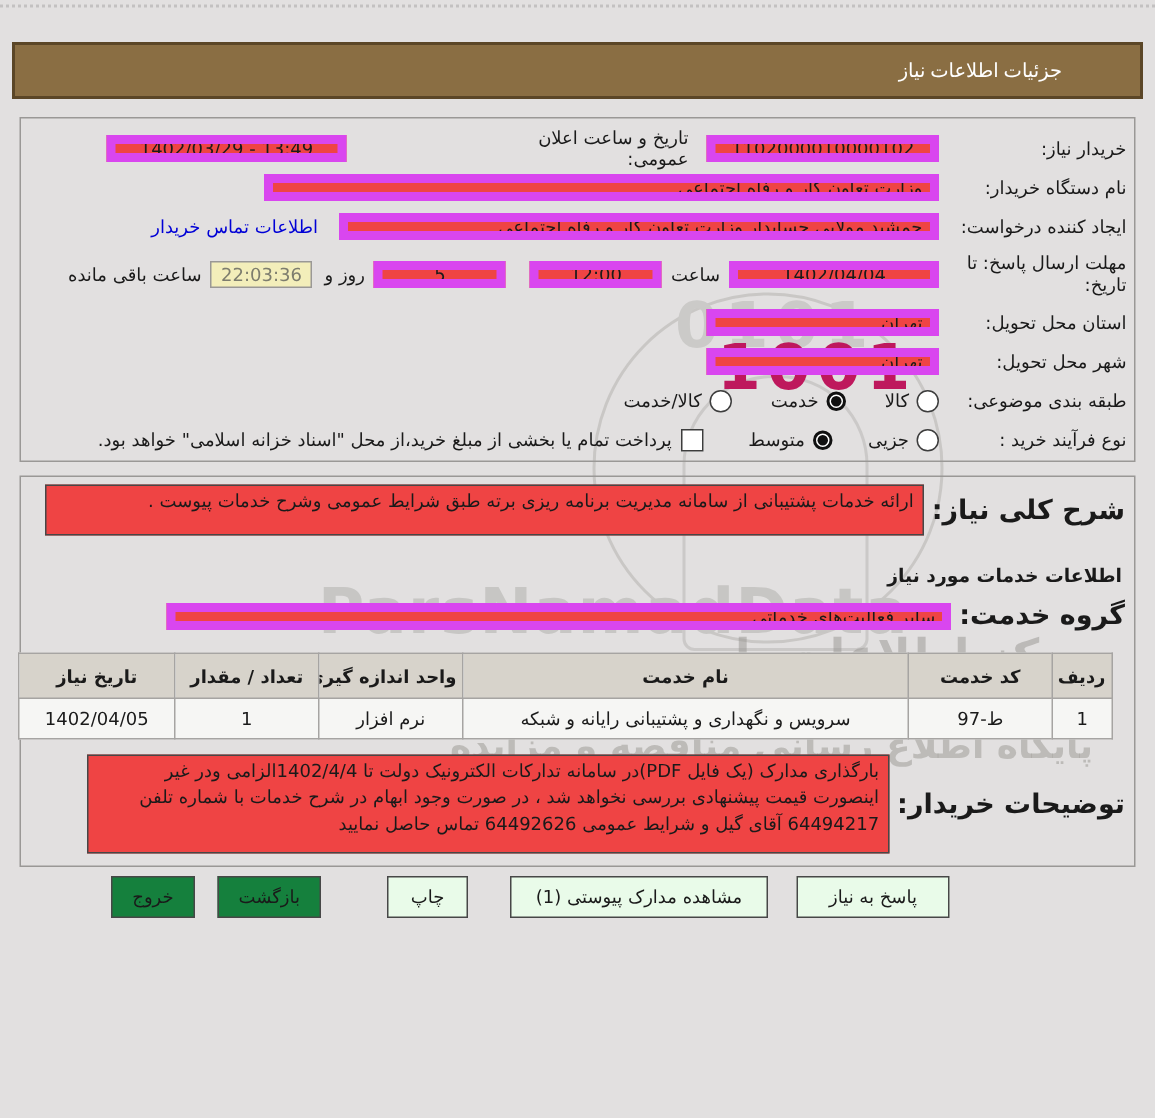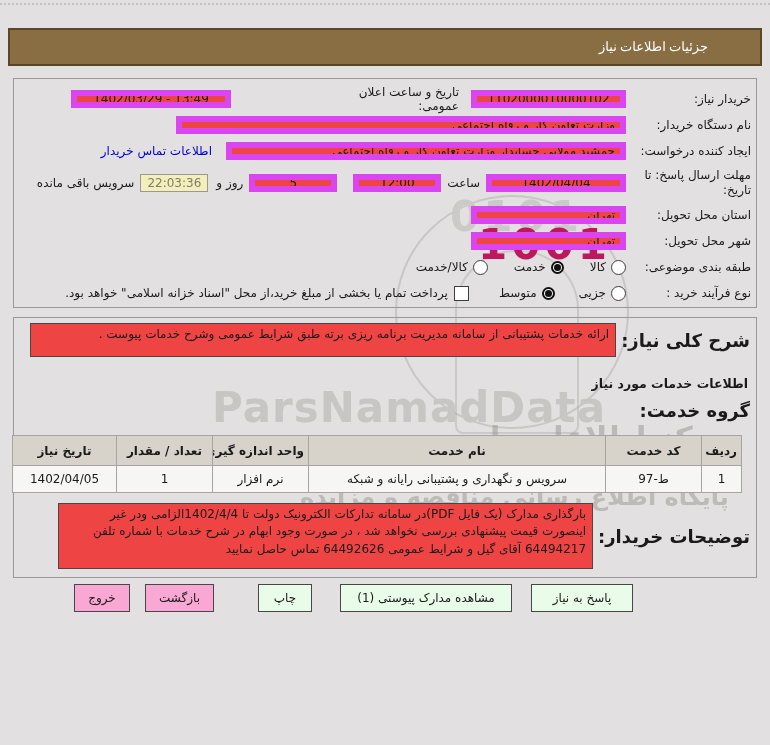--- a/index.html
+++ b/index.html
@@ -63,21 +63,21 @@
   table.svc{border-collapse:collapse;table-layout:fixed;width:729px;margin:14px 8px 0 0;background:#f6f6f4}
   table.svc th,table.svc td{border:1px solid #a6a4a2;overflow:hidden;white-space:nowrap;padding:0 4px}
   table.svc th{background:#d7d3cb;height:29px;font-size:12px}
   table.svc td{height:26px;text-align:center}
   td.ltr{direction:ltr}
   
   .btn-row{position:absolute;top:584px;right:137px;display:flex;align-items:center}
   .btn{height:28px;border:1px solid #474747;display:flex;align-items:center;justify-content:center;
     padding:0 13px;box-sizing:border-box;cursor:pointer;white-space:nowrap}
   .btn.green{background:#e9fbe9}
-  .btn.pink{background:#f9a8d4}
+  .btn.pink{background:#15803d}
   .b-respond{min-width:102px;margin-left:19px}
   .b-view{min-width:172px;margin-left:28px}
   .b-print{min-width:54px;margin-left:44px}
   .b-back{min-width:48px;margin-left:15px}
   .b-exit{min-width:56px}
 </style>
 </head>
 <body>
 
 <div class="wm top-dotted"></div>
@@ -114,21 +114,21 @@
   </div>
 
   <div class="row tall">
     <span class="flabel">مهلت ارسال پاسخ: تا تاریخ:</span>
     <div class="inp num" style="width:140px">1402/04/04</div>
     <span class="gap6">ساعت</span>
     <div class="inp num gap6" style="width:88px">12:00</div>
     <div class="inp num gap16" style="width:88px">5</div>
     <span class="gap6">روز و</span>
     <div class="countdown gap8">22:03:36</div>
-    <span class="gap6">سرویس باقی مانده</span>
+    <span class="gap6">ساعت باقی مانده</span>
   </div>
 
   <div class="row">
     <span class="flabel">استان محل تحویل:</span>
     <div class="inp" style="width:155px">تهران</div>
   </div>
 
   <div class="row">
     <span class="flabel">شهر محل تحویل:</span>
     <div class="inp" style="width:155px">تهران</div>
@@ -171,20 +171,21 @@
 
   <div class="srow" style="align-items:center">
     <span class="blabel">شرح کلی نیاز:</span>
     <div class="tarea desc-box">ارائه خدمات پشتیبانی از سامانه مدیریت برنامه ریزی برته طبق شرایط عمومی وشرح خدمات پیوست .</div>
   </div>
 
   <div class="sec-heading">اطلاعات خدمات مورد نیاز</div>
 
   <div class="group-row">
     <span class="blabel">گروه خدمت:</span>
+    <div class="inp group-inp">سایر فعالیت‌های خدماتی</div>
   </div>
 
   <table class="svc">
     <colgroup>
       <col style="width:40px">
         <col style="width:96px">
         <col style="width:297px">
       <col style="width:96px">
         <col style="width:96px">
         <col style="width:104px">

